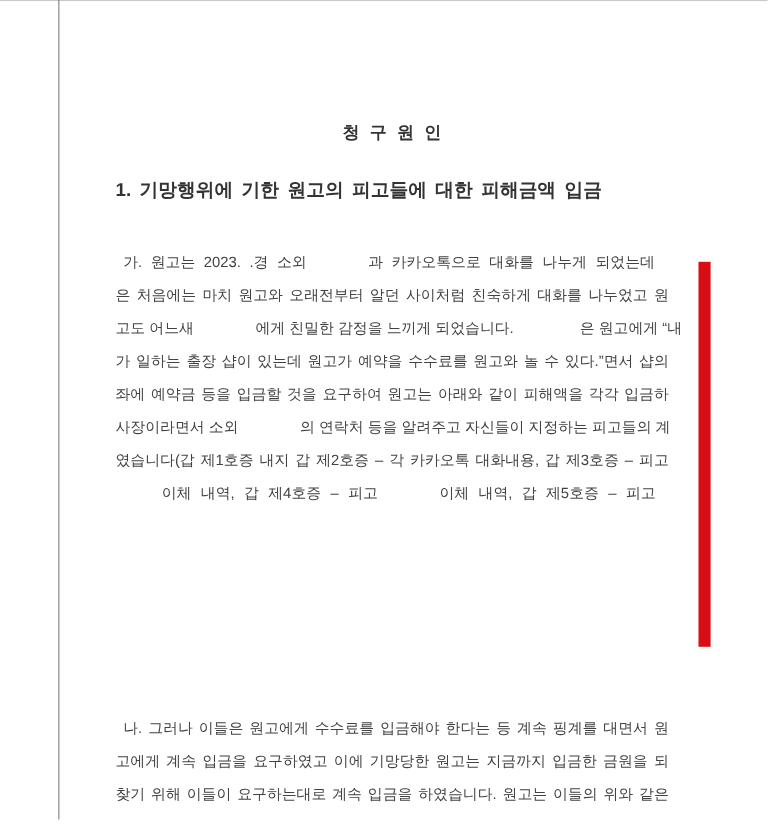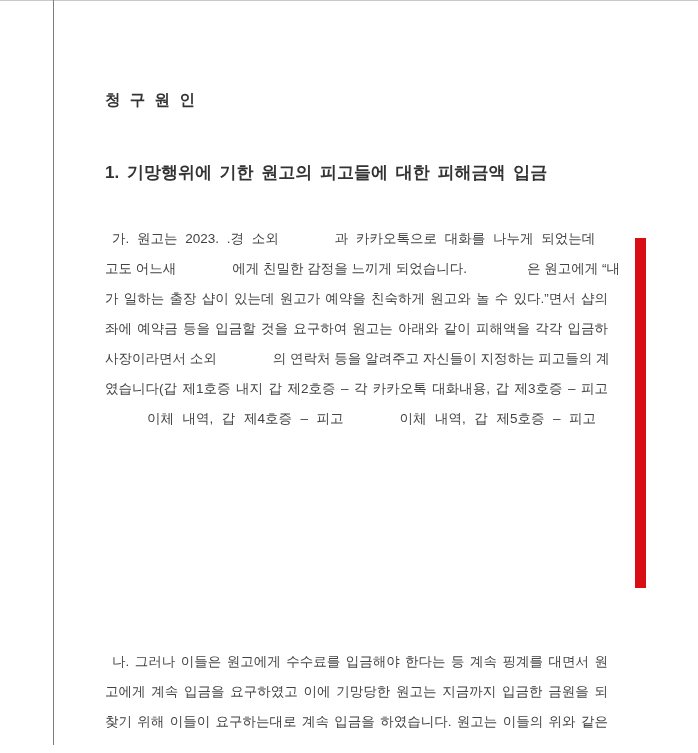--- a/index.html
+++ b/index.html
@@ -28,22 +28,23 @@
     width: 1px; height: 745px;
     background: #7d7d7d;
   }
   .red-bar {
     position: absolute;
     left: 635px; top: 238px;
     width: 11px; height: 350px;
   }
   .doc-title {
     position: absolute;
-    top: 90px; left: 105px;
+    top: 110px; left: 105px;
     width: 503px;
+    text-align: center;
     font-size: 15.5px;
     font-weight: bold;
     color: #333333;
     letter-spacing: 0.5px;
     word-spacing: 4px;
     white-space: nowrap;
   }
   .heading {
     position: absolute;
     top: 161px; left: 105px;
@@ -94,22 +95,23 @@
   <div class="top-rule"></div>
   <div class="v-rule"></div>
   <div class="red-bar" id="red-bar" style="background: rgb(217, 14, 21);"></div>
 
   <div class="doc-title">청 구 원 인</div>
 
   <div class="heading">1. 기망행위에 기한 원고의 피고들에 대한 피해금액 입금</div>
 
   <div class="para para-ga">
     <div class="ln nj ind"><span>가. 원고는 2023. .경 소외</span><span class="gap w56"></span><span>과 카카오톡으로 대화를 나누게 되었는데</span></div>
+    <div class="ln"><span>은 처음에는 마치 원고와 오래전부터 알던 사이처럼 친숙하게 대화를 나누었고 원</span></div>
     <div class="ln"><span>고도 어느새</span><span class="gap w56"></span><span>에게 친밀한 감정을 느끼게 되었습니다.</span><span class="gap w60"></span><span>은 원고에게 “내</span></div>
-    <div class="ln"><span>가 일하는 출장 샵이 있는데 원고가 예약을 친숙하게 원고와 놀 수 있다.”면서 샵의</span></div>
+    <div class="ln"><span>가 일하는 출장 샵이 있는데 원고가 예약을 수수료를 원고와 놀 수 있다.”면서 샵의</span></div>
     <div class="ln"><span>좌에 예약금 등을 입금할 것을 요구하여 원고는 아래와 같이 피해액을 각각 입금하</span></div>
     <div class="ln"><span>사장이라면서 소외</span><span class="gap w56"></span><span>의 연락처 등을 알려주고 자신들이 지정하는 피고들의 계</span></div>
     <div class="ln"><span>였습니다(갑 제1호증 내지 갑 제2호증 – 각 카카오톡 대화내용, 갑 제3호증 – 피고</span></div>
     <div class="ln"><span class="gap w42"></span><span>이체 내역, 갑 제4호증 – 피고</span><span class="gap w56"></span><span>이체 내역, 갑 제5호증 – 피고</span><span class="gap w12"></span></div>
   </div>
 
   <div class="para para-na">
     <div class="ln ind"><span>나. 그러나 이들은 원고에게 수수료를 입금해야 한다는 등 계속 핑계를 대면서 원</span></div>
     <div class="ln"><span>고에게 계속 입금을 요구하였고 이에 기망당한 원고는 지금까지 입금한 금원을 되</span></div>
     <div class="ln"><span>찾기 위해 이들이 요구하는대로 계속 입금을 하였습니다. 원고는 이들의 위와 같은</span></div>

